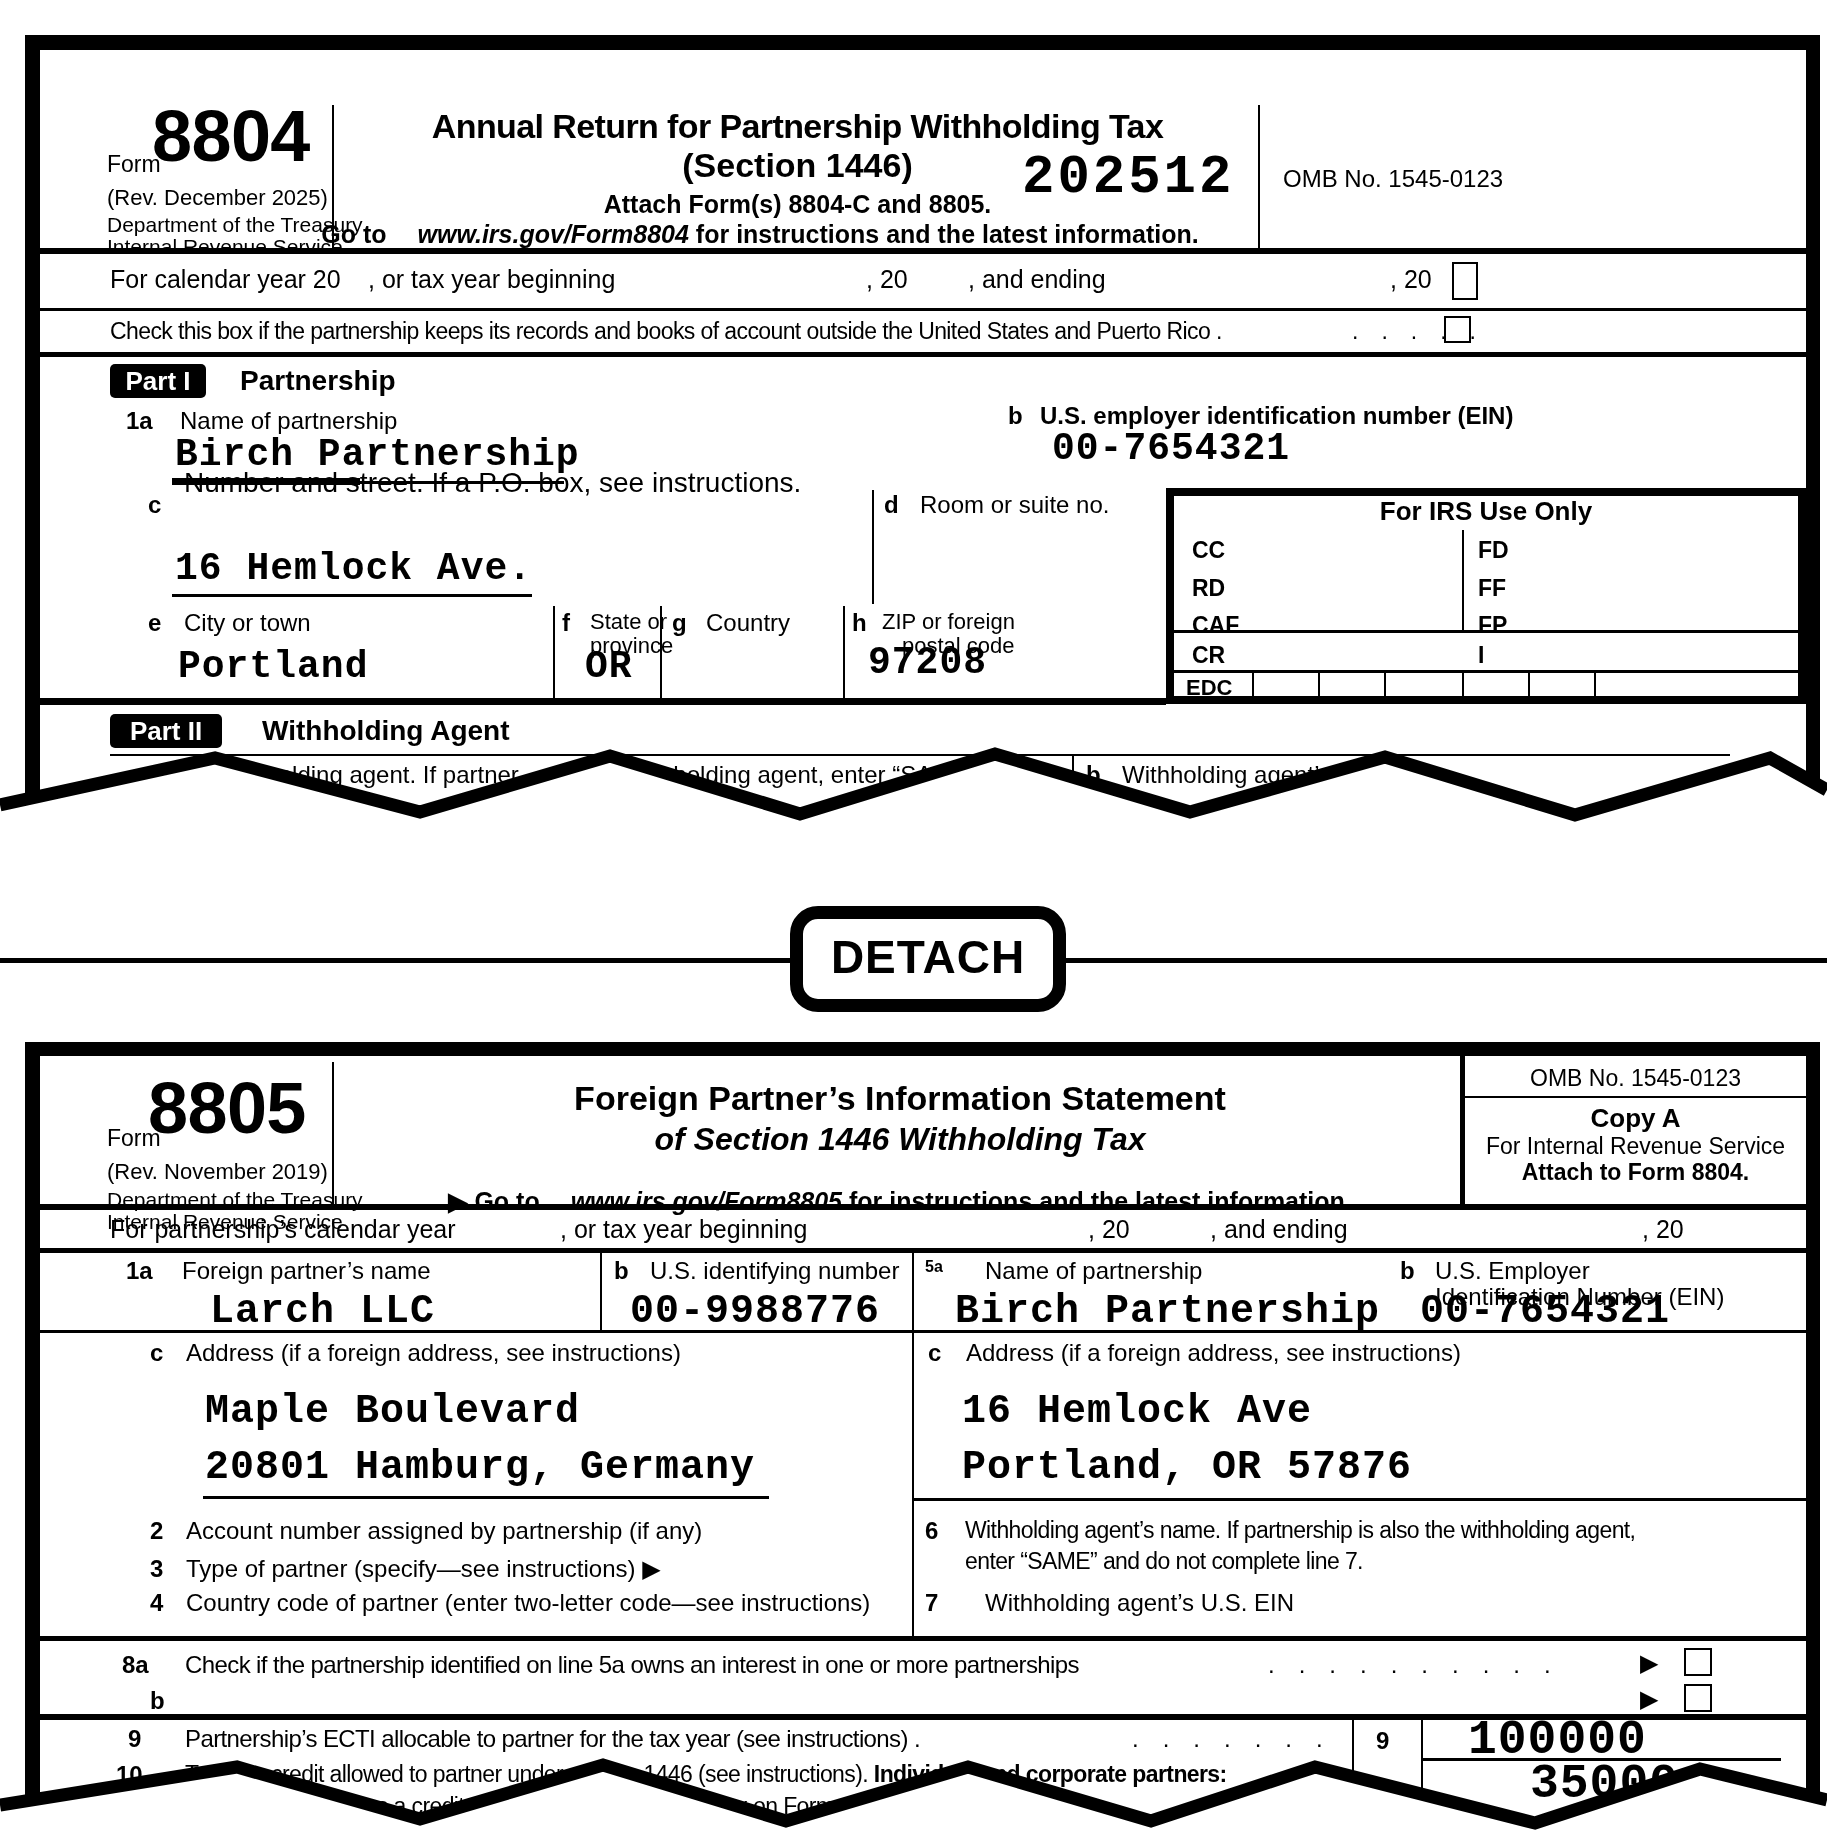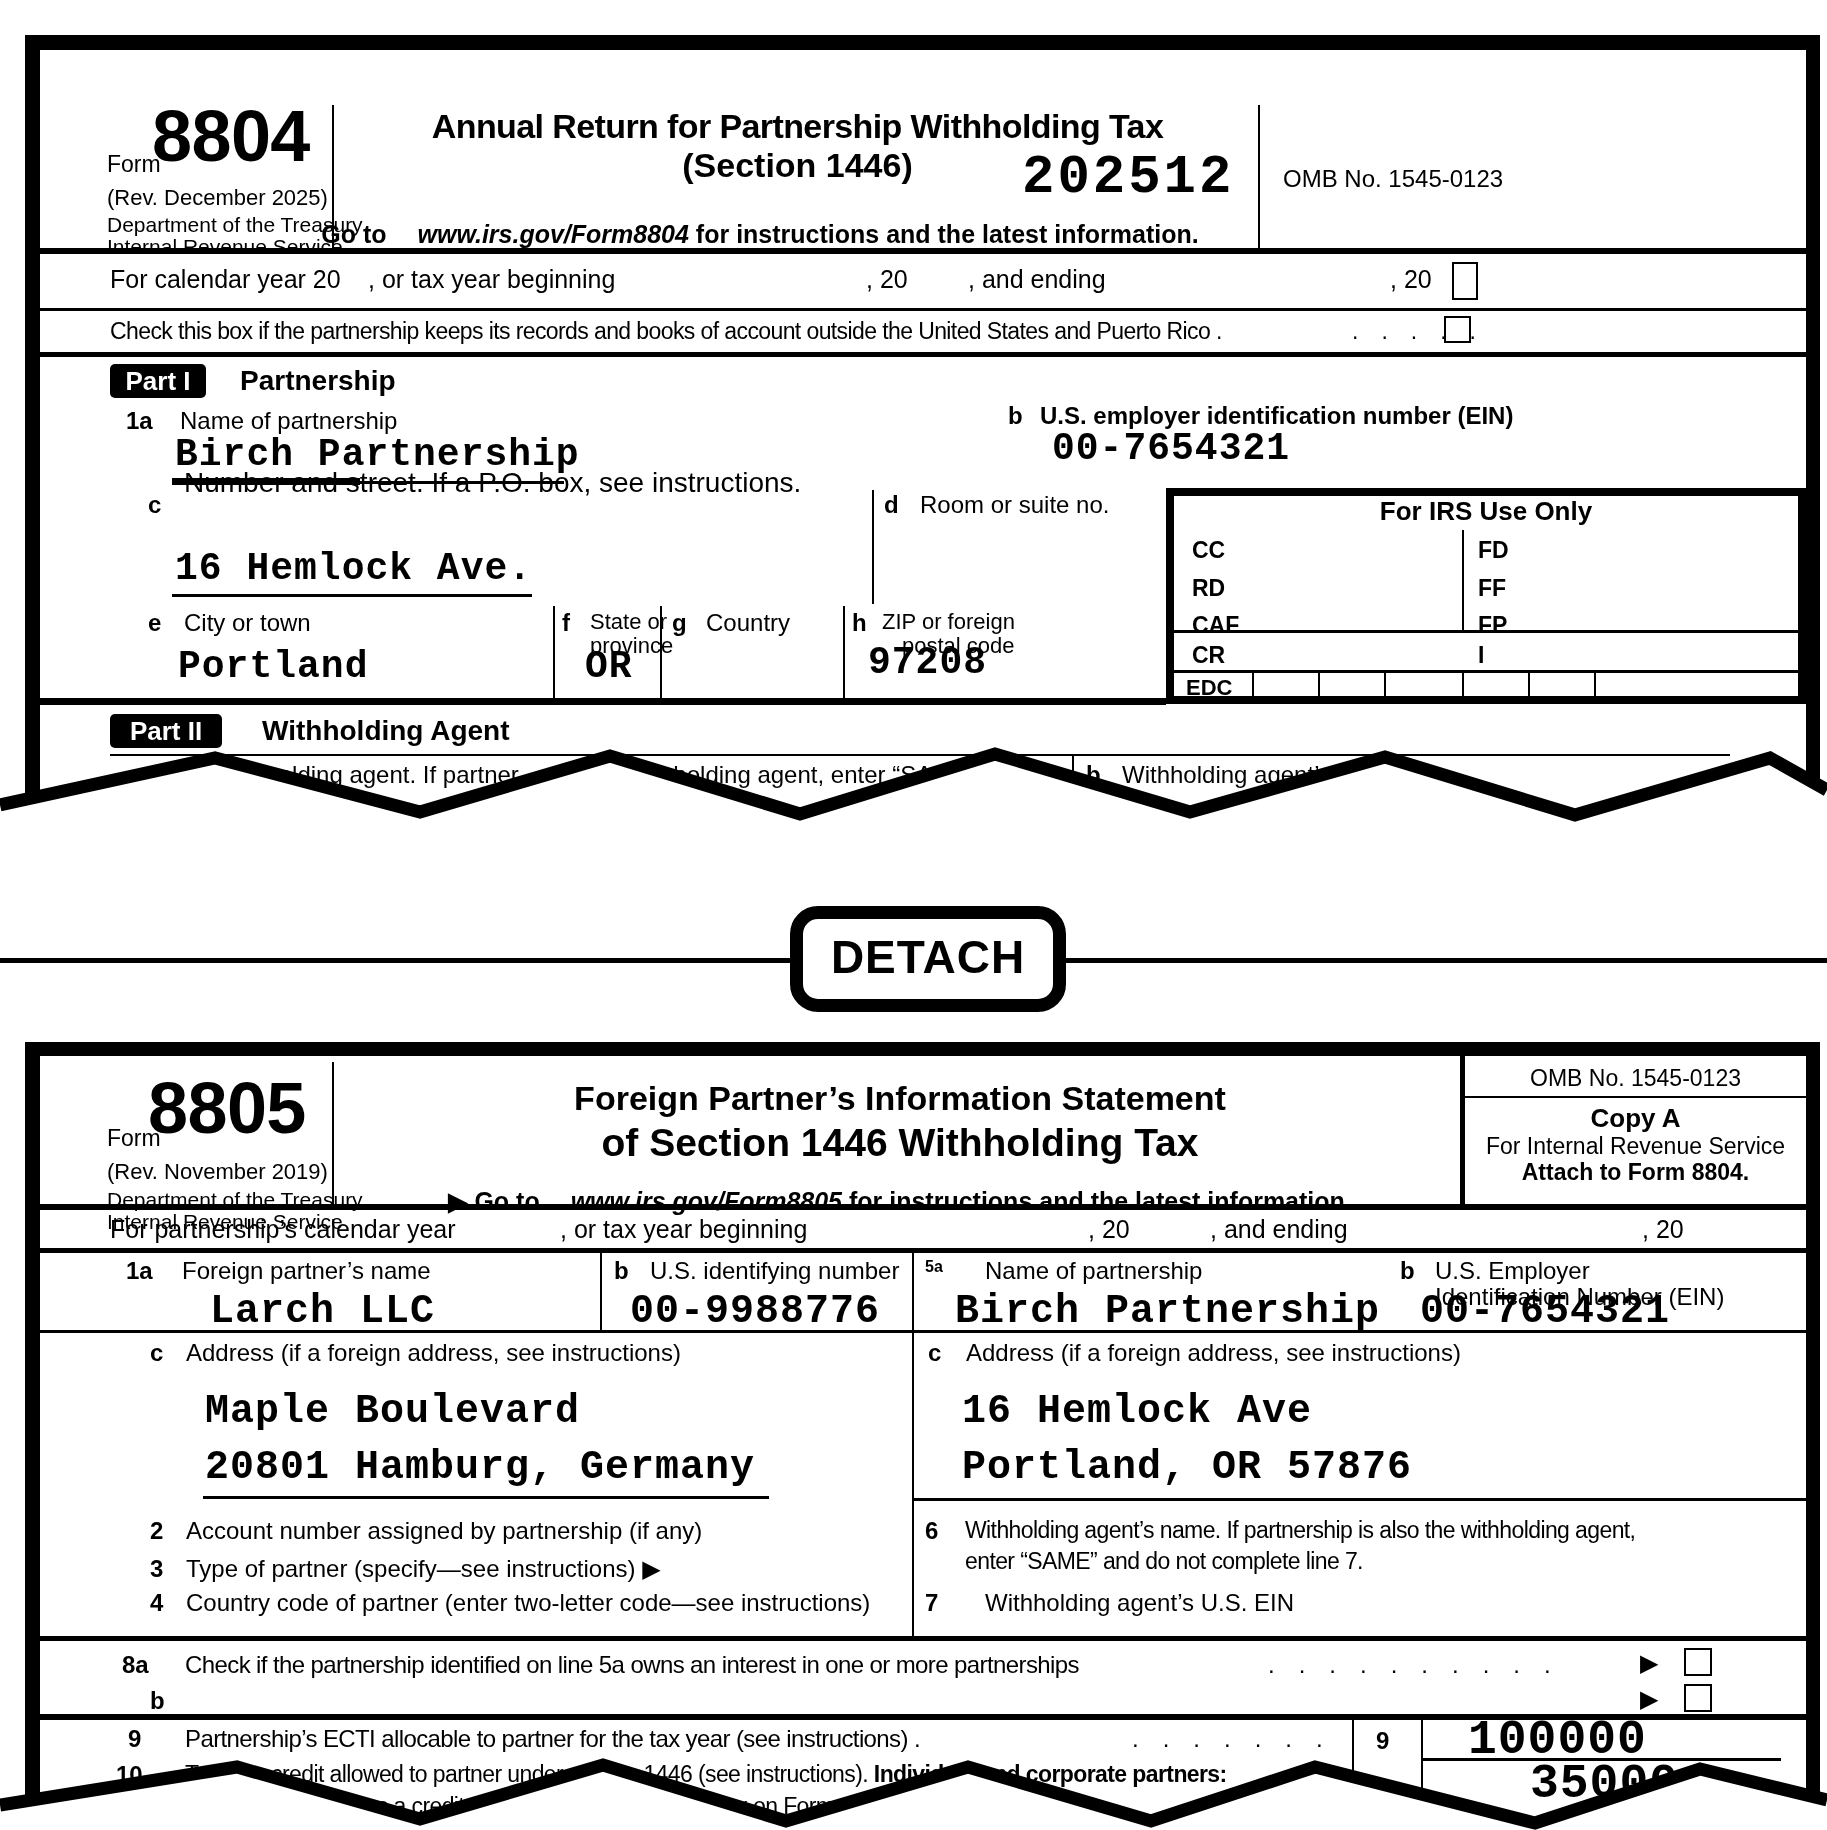--- a/index.html
+++ b/index.html
@@ -27,20 +27,21 @@
 
   <div class="vline" style="left:332px;top:105px;height:145px;"></div>
   <div class="vline" style="left:1258px;top:105px;height:145px;"></div>
   <div class="t" style="left:107px;top:152px;font-size:23px;">Form</div>
   <div class="t b tight" style="left:152px;top:100px;font-size:72px;line-height:1;">8804</div>
   <div class="t" style="left:107px;top:186px;font-size:22px;">(Rev. December 2025)</div>
   <div class="t" style="left:107px;top:213px;font-size:21px;">Department of the Treasury</div>
   <div class="t" style="left:107px;top:235px;font-size:21px;">Internal Revenue Service</div>
   <div class="t b ctr tight" style="left:340px;width:915px;top:108px;font-size:34px;">Annual Return for Partnership Withholding Tax</div>
   <div class="t b ctr" style="left:340px;width:915px;top:147px;font-size:34px;">(Section 1446)</div>
+  <div class="t b ctr" style="left:340px;width:915px;top:191px;font-size:25px;">Attach Form(s) 8804-C and 8805.</div>
   <div class="t b ctr" style="left:260px;width:1000px;top:221px;font-size:25px;">
     <span>Go to </span><span class="it">www.irs.gov/Form8804</span><span> for instructions and the latest information.</span>
   </div>
   <div class="t mono" style="left:1022px;top:148px;font-size:54px;letter-spacing:3px;">202512</div>
   <div class="t" style="left:1283px;top:166px;font-size:24px;">OMB No. 1545-0123</div>
   <div class="rule" style="left:25px;top:248px;width:1795px;height:6px;"></div>
 
   <div class="t" style="left:110px;top:266px;font-size:25px;">For calendar year 20</div>
   <div class="t" style="left:368px;top:266px;font-size:25px;">, or tax year beginning</div>
   <div class="t" style="left:866px;top:266px;font-size:25px;">, 20</div>
@@ -134,21 +135,21 @@
 
   <div class="sheet" style="left:25px;top:1042px;width:1795px;height:788px;border-left:15px solid #000;border-top:14px solid #000;border-right:14px solid #000;"></div>
 
   <div class="vline" style="left:332px;top:1062px;height:142px;"></div>
   <div class="t" style="left:107px;top:1126px;font-size:23px;">Form</div>
   <div class="t b tight" style="left:148px;top:1072px;font-size:72px;line-height:1;">8805</div>
   <div class="t" style="left:107px;top:1160px;font-size:22px;">(Rev. November 2019)</div>
   <div class="t" style="left:107px;top:1188px;font-size:21px;">Department of the Treasury</div>
   <div class="t" style="left:107px;top:1210px;font-size:21px;">Internal Revenue Service</div>
   <div class="t b ctr" style="left:340px;width:1120px;top:1080px;font-size:34px;text-align:center;">Foreign Partner’s Information Statement</div>
-  <div class="t b ctr" style="left:340px;width:1120px;top:1122px;font-size:39px;">of Section 1446 Withholding Tax</div>
+  <div class="t b ctr" style="left:340px;width:1120px;top:1122px;font-size:32px;font-style:italic;">of Section 1446 Withholding Tax</div>
   <div class="t b ctr" style="left:340px;width:1120px;top:1188px;font-size:25px;">
     <span>▶</span>
     <span>Go to </span><span class="it">www.irs.gov/Form8805</span><span> for instructions and the latest information.</span>
   </div>
   <div class="vline" style="left:1460px;top:1056px;height:148px;width:5px;"></div>
   <div class="t ctr" style="left:1465px;width:341px;top:1066px;font-size:23px;">OMB No. 1545-0123</div>
   <div class="rule" style="left:1465px;top:1096px;width:341px;height:2px;"></div>
   <div class="t b ctr" style="left:1465px;width:341px;top:1104px;font-size:26px;">Copy A</div>
   <div class="t ctr" style="left:1465px;width:341px;top:1134px;font-size:23px;">For Internal Revenue Service</div>
   <div class="t b ctr" style="left:1465px;width:341px;top:1160px;font-size:23px;">Attach to Form 8804.</div>

